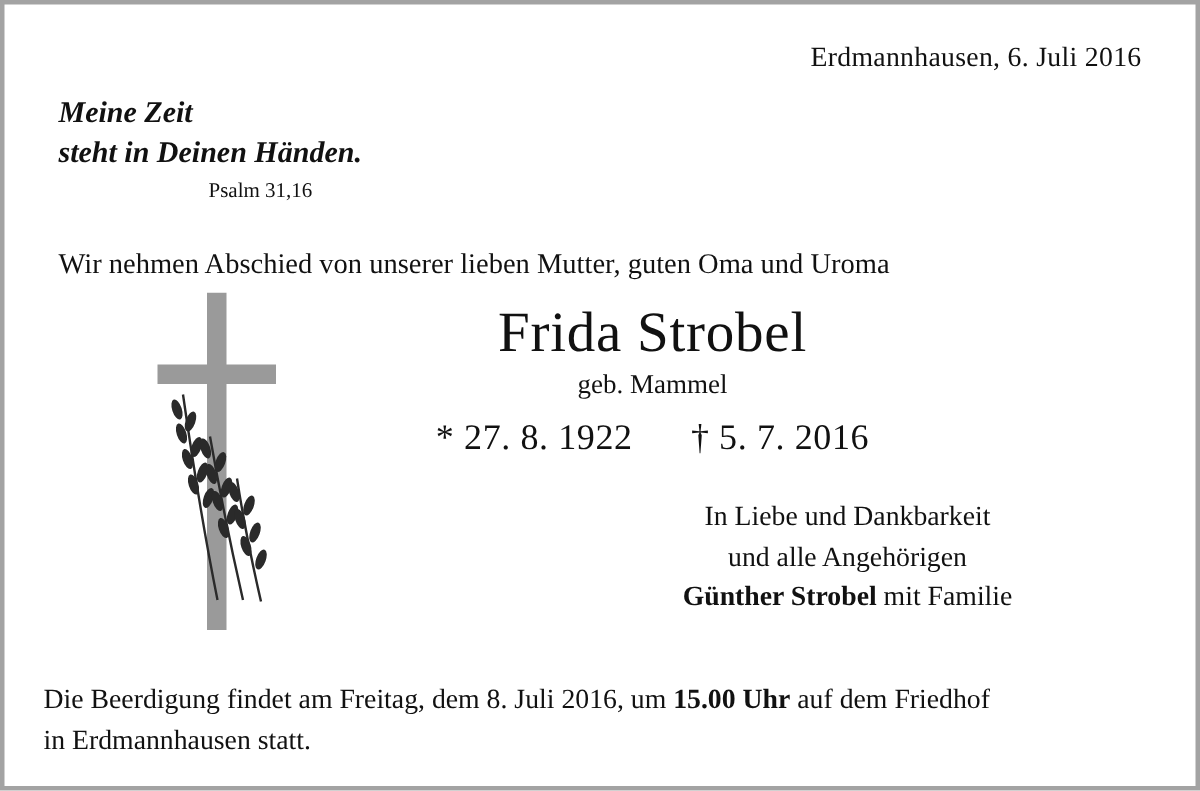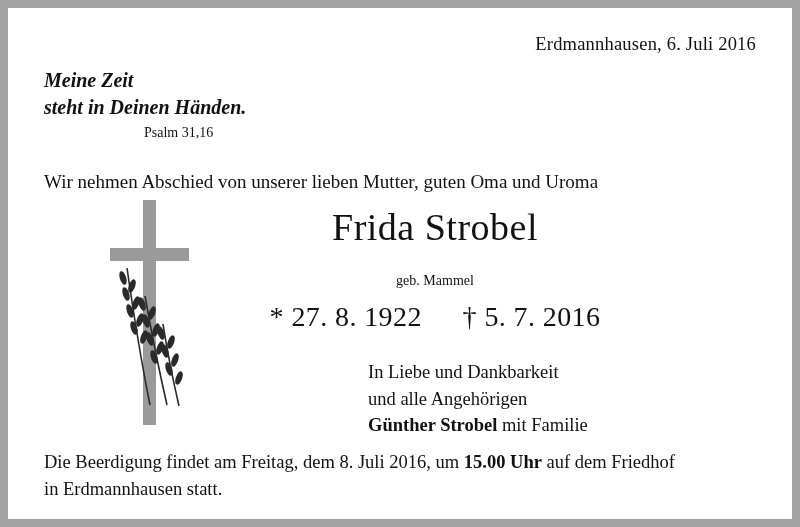--- a/index.html
+++ b/index.html
@@ -14,21 +14,21 @@
     color: #111111;
     overflow: hidden;
   }
 
   .obituary {
     position: relative;
     width: 800px;
     height: 527px;
     box-sizing: border-box;
     background: #ffffff;
-    border: 8px solid #a3a3a3;
+    border: 3px solid #a3a3a3;
     padding: 0;
   }
 
   .inner {
     position: relative;
     width: 100%;
     height: 100%;
     box-sizing: border-box;
     padding: 18px 30px 12px 30px;
   }
@@ -67,52 +67,52 @@
     margin-top: 14px;
     text-align: center;
     padding-left: 70px;
   }
   .deceased-name {
     font-size: 38px;
     letter-spacing: 0.5px;
     line-height: 1.1;
   }
   .born-name {
-    font-size: 14px;
-    margin-top: 24px;
+    font-size: 18px;
+    margin-top: 2px;
   }
   .dates {
-    font-size: 28px;
+    font-size: 24px;
     margin-top: 12px;
     letter-spacing: 0.4px;
   }
   .dates .sep {
     display: inline-block;
     width: 26px;
   }
 
   .family {
     margin-top: 26px;
-    text-align: left;
+    text-align: center;
     padding-left: 330px;
     line-height: 1.45;
   }
   .family-head {
     font-size: 18.5px;
   }
   .family-line {
     font-size: 18.5px;
   }
   .family-line b {
     font-weight: bold;
   }
 
   .funeral {
     position: absolute;
-    left: 36px;
+    left: 26px;
     right: 30px;
     bottom: 16px;
     font-size: 18.5px;
     line-height: 1.45;
   }
   .funeral b { font-weight: bold; }
 
   
   .emblem {
     position: absolute;

